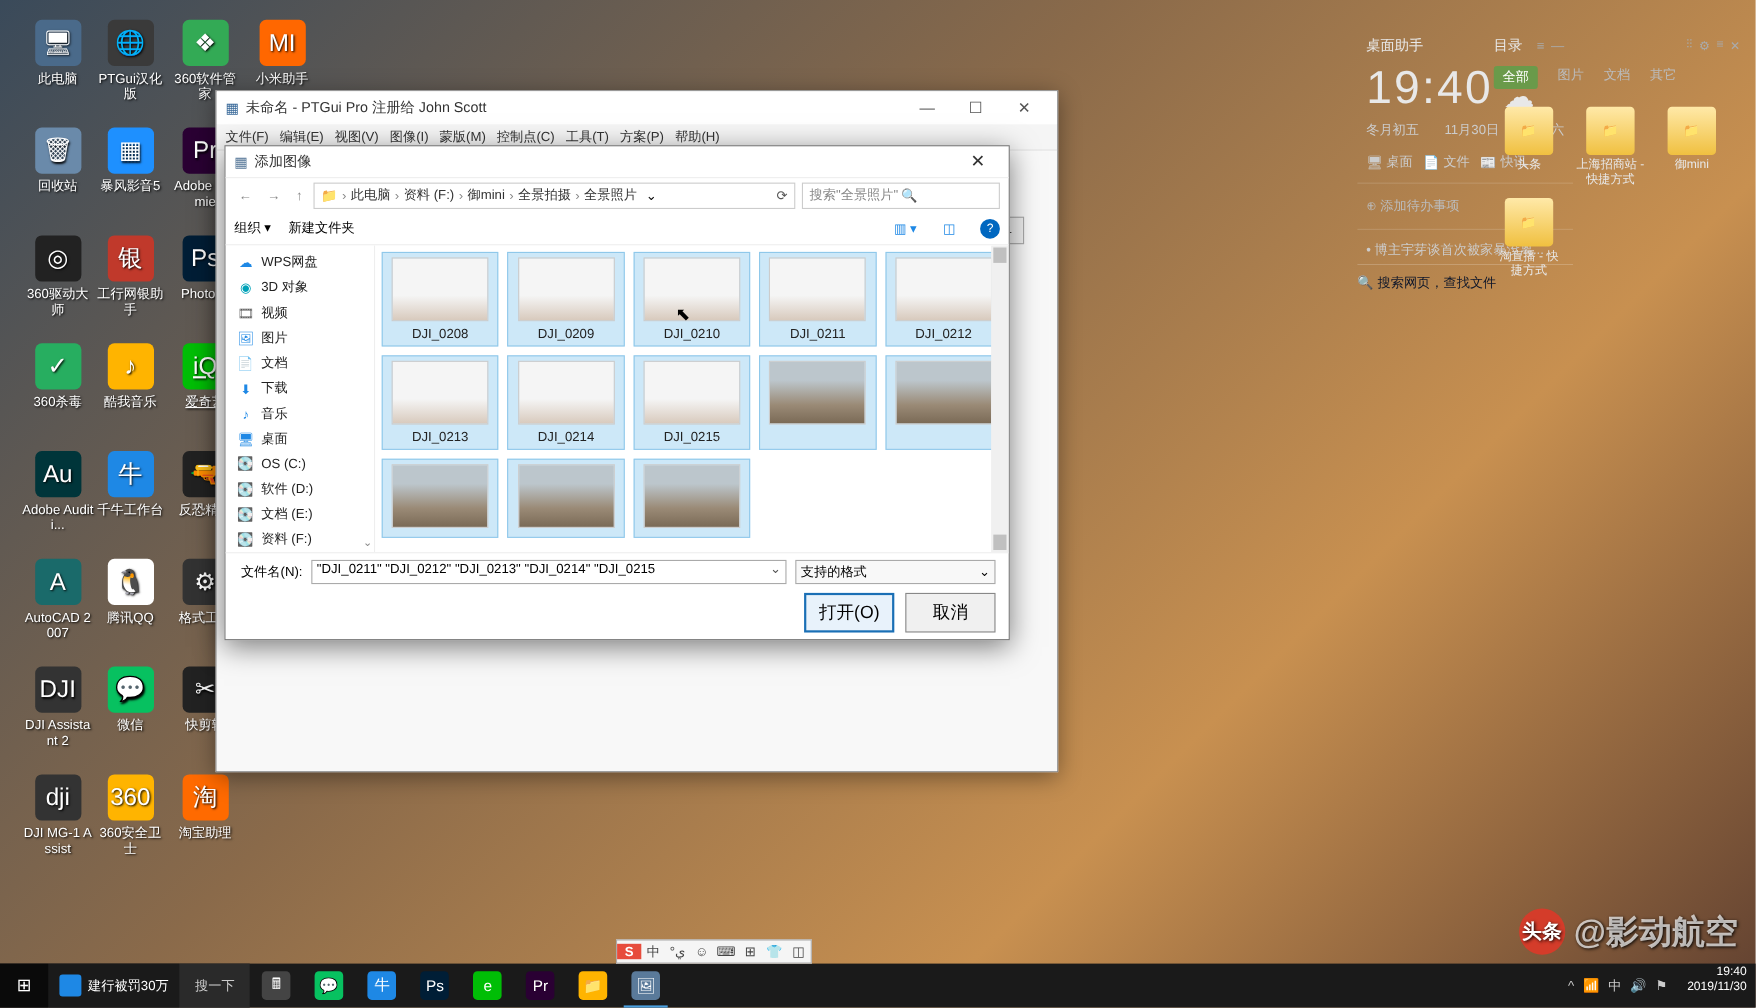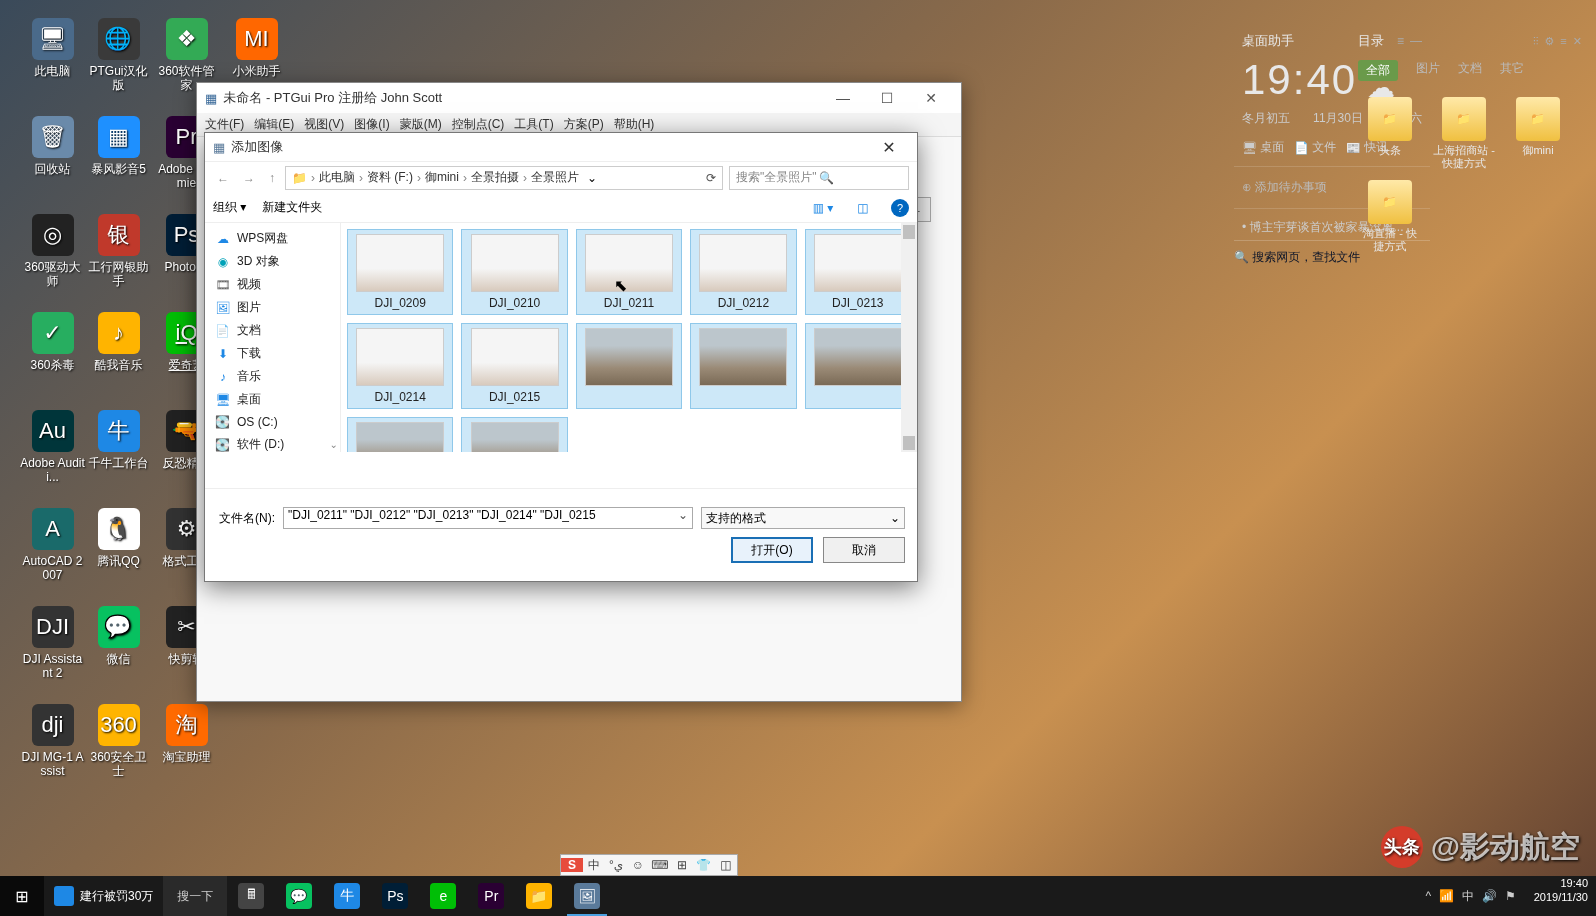--- a/index.html
+++ b/index.html
@@ -39,27 +39,27 @@
 .fd-tree { width:136px; border-right:1px solid #eee; overflow-y:auto; font-size:12px; padding:4px 0; position:relative; }
 .fd-tree .node { display:flex; align-items:center; gap:6px; padding:3px 10px; color:#222; }
 .fd-tree .node .nicon { width:16px; height:16px; display:inline-flex; align-items:center; justify-content:center; font-size:12px; }
 .fd-tree .scrollhint { position:absolute; right:2px; bottom:2px; font-size:10px; color:#888; }
 .fd-grid { flex:1; overflow-y:auto; padding:6px; position:relative; }
 .fd-grid-inner { display:grid; grid-template-columns:repeat(5,1fr); gap:8px; }
 .thumb { border:1px solid transparent; padding:4px; text-align:center; font-size:12px; color:#222; }
 .thumb.selected { background:#cde8f8; border:1px solid #8fc8ea; }
 .thumb .img { width:88px; height:58px; margin:0 auto 4px; background:linear-gradient(#f5f5f5 60%,#d8cabd); border:1px solid #ccc; }
 .thumb .img.pano { background:linear-gradient(#bcc6cc 30%,#9a8a76 70%,#7a6a56); }
-.fd-bottom { border-top:1px solid #eee; padding:18px 12px; font-size:12px;margin-top:36px; }
+.fd-bottom { border-top:1px solid #eee; padding:6px 12px; font-size:12px; }
 .fd-row { display:flex; align-items:center; gap:8px; margin-bottom:8px; }
 .fd-row label { width:58px; text-align:right; }
 .fd-row .fn-input { flex:1; border:1px solid #aaa; height:22px; padding:0 4px; background:#fff; overflow:hidden; white-space:nowrap; }
-.fd-row .fmt-select { width:204px; border:1px solid #aaa; height:22px; padding:0 4px; background:#f8f8f8; display:flex; align-items:center; justify-content:space-between; }
+.fd-row .fmt-select { width:182px; border:1px solid #aaa; height:22px; padding:0 4px; background:#f8f8f8; display:flex; align-items:center; justify-content:space-between; }
 .fd-btns { display:flex; justify-content:flex-end; gap:10px; }
-.fd-btns button { width:82px; height:26px; border:1px solid #888; background:#f0f0f0; font-size:12px; }
+.fd-btns button { width:82px; height:36px; border:1px solid #888; background:#f0f0f0; font-size:16px; }
 .fd-btns button.primary { border:2px solid #1a6fb5; background:#e8f2fb; }
 .fd-scroll { position:absolute; right:0; top:0; bottom:0; width:16px; background:#f0f0f0; }
 .fd-scroll .sthumb { position:absolute; left:2px; right:2px; top:2px; height:14px; background:#c0c0c0; }
 .fd-scroll .sthumb.b { top:auto; bottom:2px; }
 
 
 .assistant { position:absolute; right:166px; top:26px; width:196px; color:#e8e8e8; font-size:12px; }
 .assistant .hdr { display:flex; align-items:center; padding:6px 8px; }
 .assistant .hdr .atitle { flex:1; font-size:13px; }
 .assistant .hdr .aicon { color:#aaa; margin-left:6px; }
@@ -324,20 +324,21 @@
           <span>文档 (E:)</span>
         </div>
         <div class="node">
           <span class="nicon" style="color:#555">💽</span>
           <span>资料 (F:)</span>
         </div>
         <span class="scrollhint">⌄</span>
     </div>
     <div class="fd-grid">
       <div class="fd-grid-inner" id="fd-grid">
+          <div class="thumb selected"><div class="img"></div><span>DJI_0208</span></div>
           <div class="thumb selected"><div class="img"></div><span>DJI_0209</span></div>
           <div class="thumb selected"><div class="img"></div><span>DJI_0210</span></div>
           <div class="thumb selected"><div class="img"></div><span>DJI_0211</span></div>
           <div class="thumb selected"><div class="img"></div><span>DJI_0212</span></div>
           <div class="thumb selected"><div class="img"></div><span>DJI_0213</span></div>
           <div class="thumb selected"><div class="img"></div><span>DJI_0214</span></div>
           <div class="thumb selected"><div class="img"></div><span>DJI_0215</span></div>
           <div class="thumb selected"><div class="img pano"></div><span></span></div>
           <div class="thumb selected"><div class="img pano"></div><span></span></div>
           <div class="thumb selected"><div class="img pano"></div><span></span></div>

